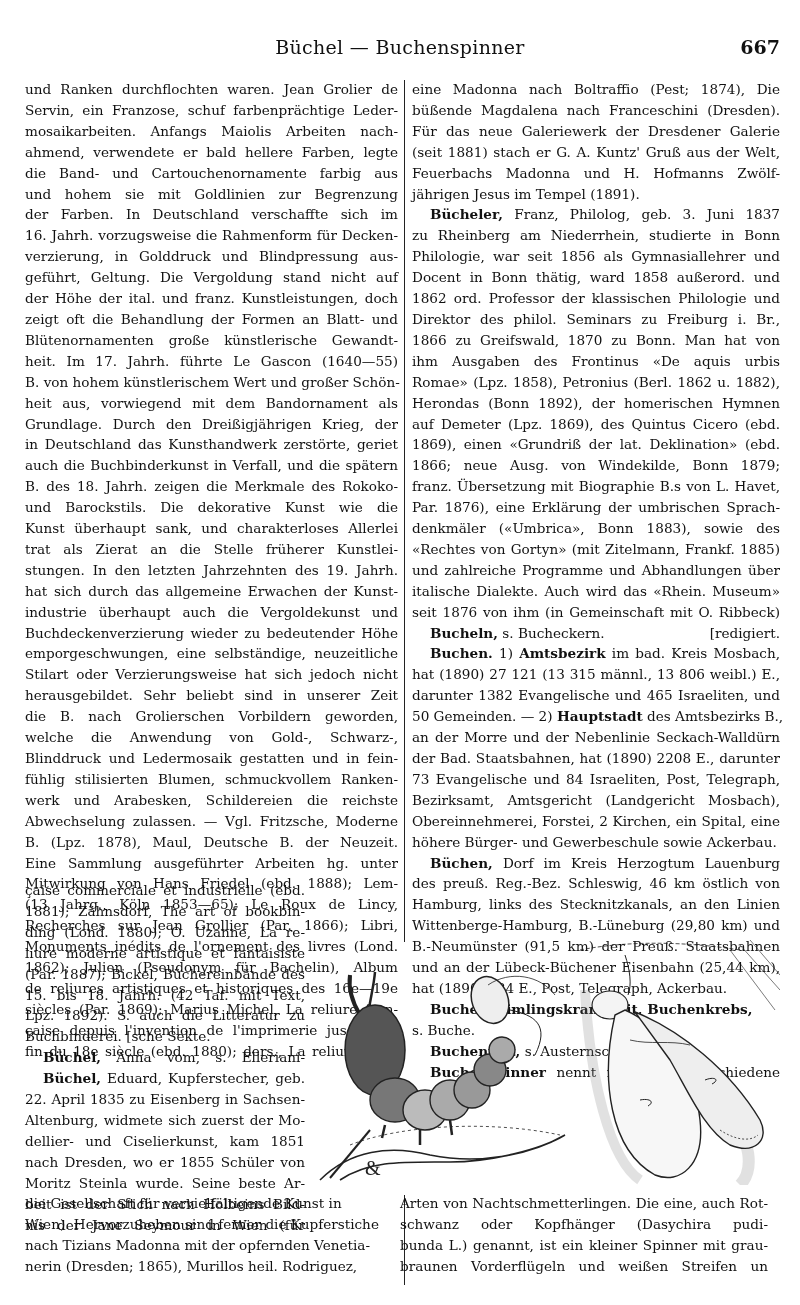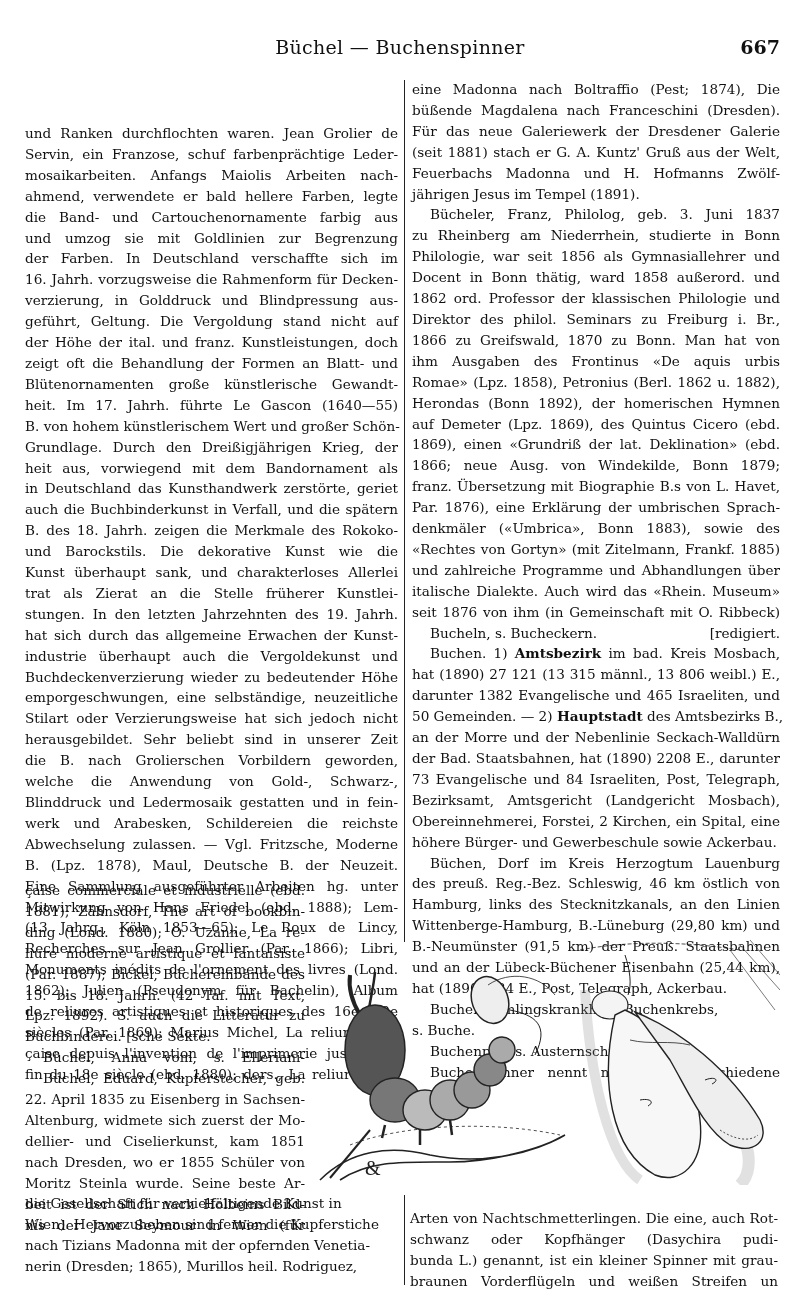--- a/index.html
+++ b/index.html
@@ -4,33 +4,33 @@
 <style>
   html, body { margin: 0; padding: 0; background: #ffffff; }
   body { width: 800px; height: 1305px; position: relative; overflow: hidden;
          font-family: "DejaVu Serif", "Liberation Serif", serif; color: #111; }
   .page-header { position: absolute; top: 36px; left: 0; width: 800px; height: 30px; }
   .running-title { position: absolute; left: 0; width: 800px; text-align: center; top: 0;
                    font-size: 19px; letter-spacing: 0.3px; font-family: "DejaVu Serif", serif; }
   .page-number { position: absolute; right: 20px; top: 0; font-size: 19px; font-weight: bold;
                  font-family: "DejaVu Serif", serif; }
   .col { position: absolute; font-size: 13.6px; line-height: 20.9px; text-align: justify; }
-  .col-left { left: 25px; top: 79px; width: 373px; margin-top: 44px; }
+  .col-left { left: 25px; top: 79px; width: 373px; }
   .col-right { left: 412px; top: 79px; width: 368px; }
   .col-left-narrow { left: 25px; top: 880px; width: 280px; }
   .col-left-bottom { left: 25px; top: 1193px; width: 290px; }
-  .col-right-bottom { left: 410px; top: 1193px; width: 368px; margin-top: 15px; }
+  .col-right-bottom { left: 400px; top: 1193px; width: 368px; }
   .divider { position: absolute; left: 404px; width: 1px; background: #222; }
   .divider-top { top: 80px; height: 862px; }
   .divider-bottom { top: 1195px; height: 90px; }
   .line { display: block; white-space: nowrap; text-align-last: justify; text-align: justify; }
   .line.last { text-align-last: left; }
   .line.indent { padding-left: 18px; }
   .line.rightbr { text-align-last: left; gap: 9px; }
-  .hw { font-weight: normal; }
+  .hw { font-weight: bold; }
   .bold { font-weight: bold; }
   .figure { position: absolute; left: 310px; top: 930px; width: 470px; height: 255px; }
   .figure svg { width: 100%; height: 100%; }
 </style>
 </head>
 <body>
 
 <div class="page-header">
   <div class="running-title">Büchel — Buchenspinner</div>
   <div class="page-number">667</div>
@@ -38,48 +38,49 @@
 
 <div class="divider divider-top"></div>
 <div class="divider divider-bottom"></div>
 
 <div class="col col-left" id="left-col">
     <span class="line">und Ranken durchflochten waren. Jean Grolier de</span>
     <span class="line">Servin, ein Franzose, schuf farbenprächtige Leder-</span>
     <span class="line">mosaikarbeiten. Anfangs Maiolis Arbeiten nach-</span>
     <span class="line">ahmend, verwendete er bald hellere Farben, legte</span>
     <span class="line">die Band- und Cartouchenornamente farbig aus</span>
-    <span class="line">und umzog sie mit Goldlinien zur Begrenzung</span>
+    <span class="line">und hohem sie mit Goldlinien zur Begrenzung</span>
     <span class="line">der Farben. In Deutschland verschaffte sich im</span>
     <span class="line">16. Jahrh. vorzugsweise die Rahmenform für Decken-</span>
     <span class="line">verzierung, in Golddruck und Blindpressung aus-</span>
     <span class="line">geführt, Geltung. Die Vergoldung stand nicht auf</span>
     <span class="line">der Höhe der ital. und franz. Kunstleistungen, doch</span>
     <span class="line">zeigt oft die Behandlung der Formen an Blatt- und</span>
     <span class="line">Blütenornamenten große künstlerische Gewandt-</span>
     <span class="line">heit. Im 17. Jahrh. führte Le Gascon (1640—55)</span>
     <span class="line">B. von hohem künstlerischem Wert und großer Schön-</span>
+    <span class="line">heit aus, vorwiegend mit dem Bandornament als</span>
     <span class="line">Grundlage. Durch den Dreißigjährigen Krieg, der</span>
-    <span class="line">heit aus, vorwiegend mit dem Bandornament als</span>
     <span class="line">in Deutschland das Kunsthandwerk zerstörte, geriet</span>
     <span class="line">auch die Buchbinderkunst in Verfall, und die spätern</span>
     <span class="line">B. des 18. Jahrh. zeigen die Merkmale des Rokoko-</span>
     <span class="line">und Barockstils. Die dekorative Kunst wie die</span>
     <span class="line">Kunst überhaupt sank, und charakterloses Allerlei</span>
     <span class="line">trat als Zierat an die Stelle früherer Kunstlei-</span>
     <span class="line">stungen. In den letzten Jahrzehnten des 19. Jahrh.</span>
     <span class="line">hat sich durch das allgemeine Erwachen der Kunst-</span>
     <span class="line">industrie überhaupt auch die Vergoldekunst und</span>
     <span class="line">Buchdeckenverzierung wieder zu bedeutender Höhe</span>
     <span class="line">emporgeschwungen, eine selbständige, neuzeitliche</span>
     <span class="line">Stilart oder Verzierungsweise hat sich jedoch nicht</span>
     <span class="line">herausgebildet. Sehr beliebt sind in unserer Zeit</span>
     <span class="line">die B. nach Grolierschen Vorbildern geworden,</span>
     <span class="line">welche die Anwendung von Gold-, Schwarz-,</span>
     <span class="line">Blinddruck und Ledermosaik gestatten und in fein-</span>
+    <span class="line">fühlig stilisierten Blumen, schmuckvollem Ranken-</span>
     <span class="line">werk und Arabesken, Schildereien die reichste</span>
     <span class="line">Abwechselung zulassen. — Vgl. Fritzsche, Moderne</span>
     <span class="line">B. (Lpz. 1878), Maul, Deutsche B. der Neuzeit.</span>
     <span class="line">Eine Sammlung ausgeführter Arbeiten hg. unter</span>
     <span class="line">Mitwirkung von Hans Friedel (ebd. 1888); Lem-</span>
     <span class="line">(13 Jahrg., Köln 1853—65); Le Roux de Lincy,</span>
     <span class="line">Recherches sur Jean Grollier (Par. 1866); Libri,</span>
     <span class="line">Monuments inédits de l'ornement des livres (Lond.</span>
     <span class="line">1862); Julien (Pseudonym für Bachelin), Album</span>
     <span class="line">de reliures artistiques et historiques des 16e—19e</span>

